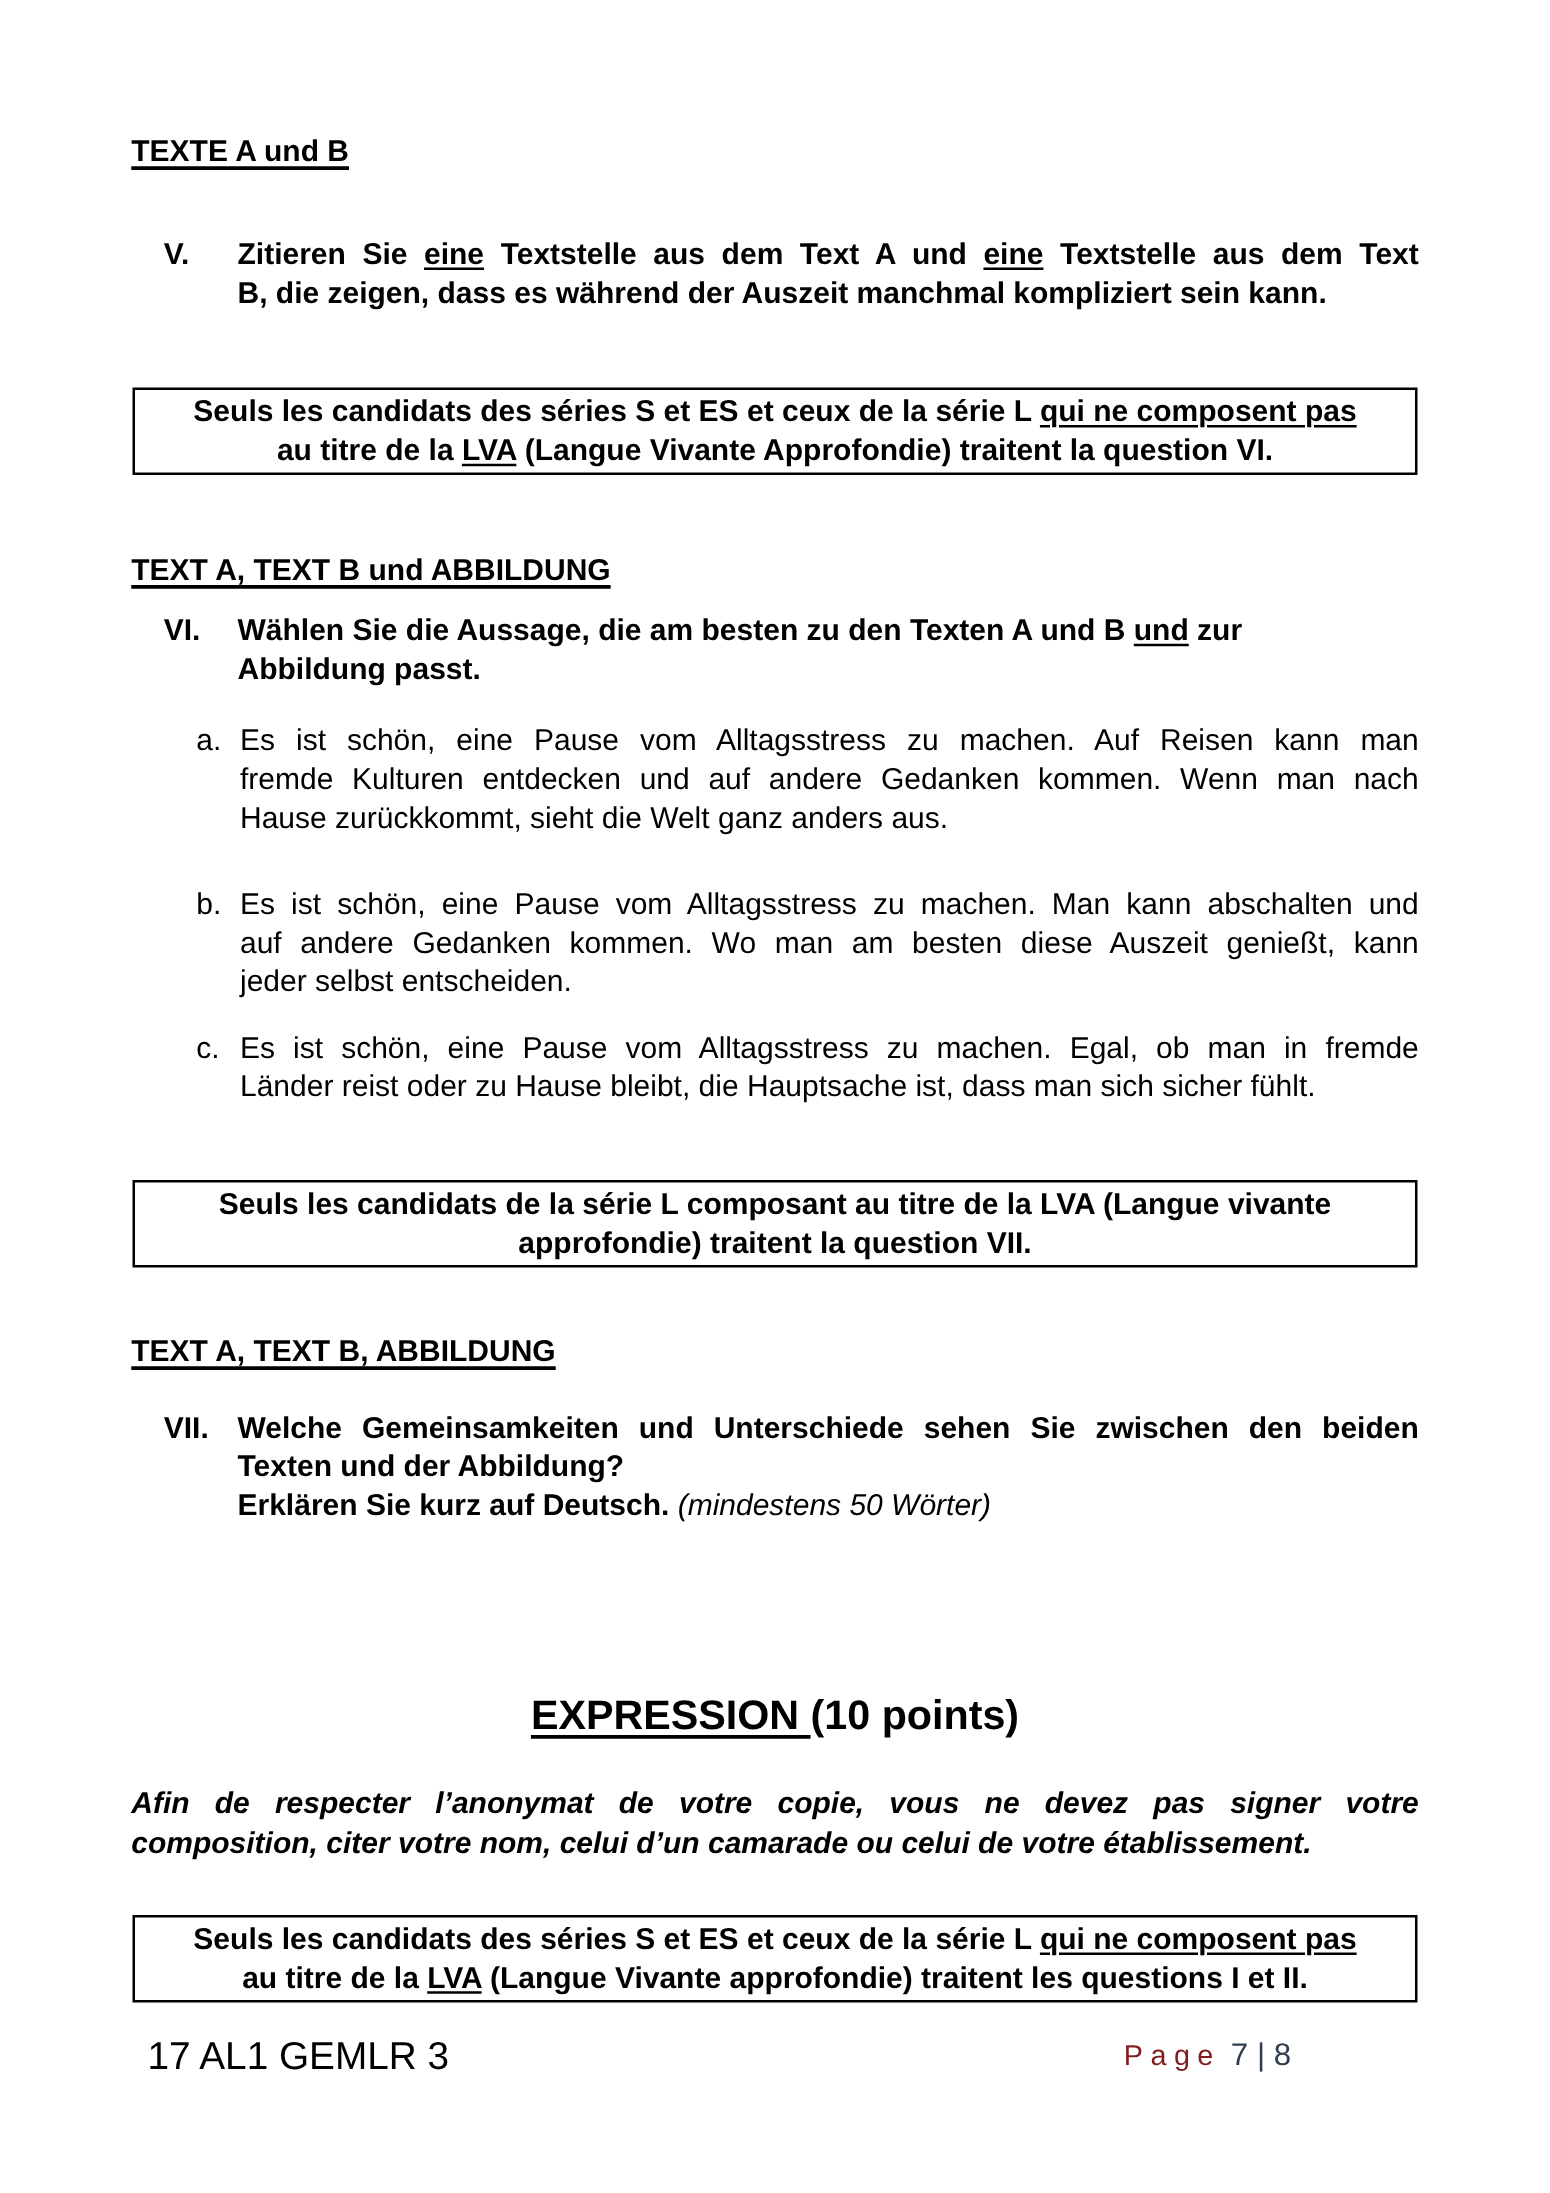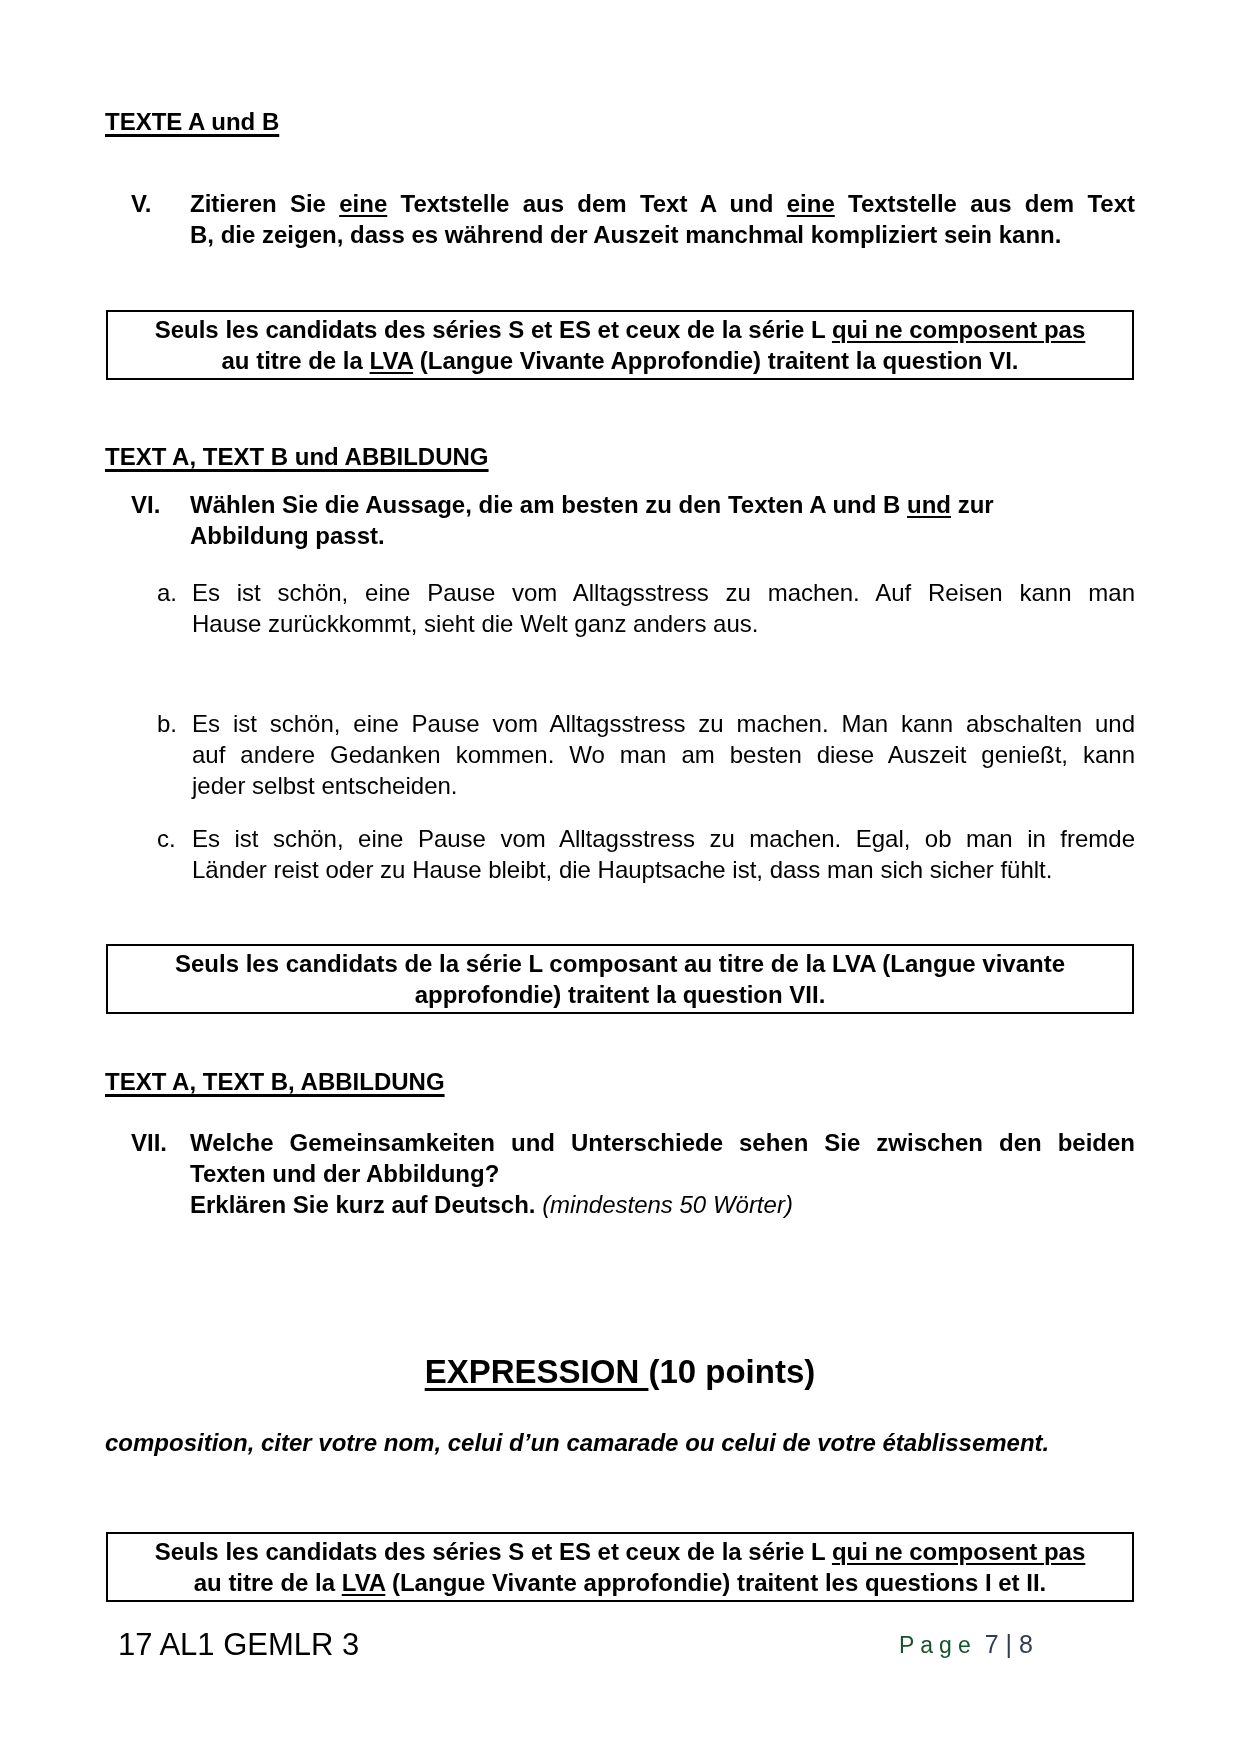--- a/index.html
+++ b/index.html
@@ -52,21 +52,21 @@
   }
   .footer-left {
     left:118px; top:1632px;
     font-size:31px; line-height:26px;
   }
   .footer-right {
     right:183px; top:1630px;
     font-size:23px; line-height:28px;
     white-space:nowrap;
   }
-  .pword { color:#14532d; letter-spacing:6px; margin-right:8px; }
+  .pword { color:#7f1d1d; letter-spacing:6px; margin-right:8px; }
   .pnum  { color:#323E4F; font-size:25px; }
   .psep  { color:#323E4F; font-size:25px; margin:0 7px; }
 </style>
 </head>
 <body>
 
 <div class="page">
 
   <div class="abs heading" style="top:106px">
     <span class="u">TEXTE A und B</span>
@@ -94,20 +94,21 @@
     <div class="itext-roman">
       <div class="line"><span>Wählen Sie die Aussage, die am besten zu den Texten A und B </span><span class="u">und</span><span> zur</span></div>
       <div class="line"><span>Abbildung passt.</span></div>
     </div>
   </div>
 
   <div class="abs item" style="top:577px">
     <span class="marker marker-alpha">a.</span>
     <div class="itext-alpha">
       <div class="line stretch"><span>Es ist schön, eine Pause vom Alltagsstress zu machen. Auf Reisen kann man</span></div>
+      <div class="line stretch"><span>fremde Kulturen entdecken und auf andere Gedanken kommen. Wenn man nach</span></div>
       <div class="line"><span>Hause zurückkommt, sieht die Welt ganz anders aus.</span></div>
     </div>
   </div>
 
   <div class="abs item" style="top:708px">
     <span class="marker marker-alpha">b.</span>
     <div class="itext-alpha">
       <div class="line stretch"><span>Es ist schön, eine Pause vom Alltagsstress zu machen. Man kann abschalten und</span></div>
       <div class="line stretch"><span>auf andere Gedanken kommen. Wo man am besten diese Auszeit genießt, kann</span></div>
       <div class="line"><span>jeder selbst entscheiden.</span></div>
@@ -138,20 +139,21 @@
       <div class="line"><span>Texten und der Abbildung?</span></div>
       <div class="line"><span>Erklären Sie kurz auf Deutsch. </span><span style="font-weight:normal;font-style:italic">(mindestens 50 Wörter)</span></div>
     </div>
   </div>
 
   <div class="abs expr-title" style="top:1352px">
     <span class="u">EXPRESSION </span><span>(10 points)</span>
   </div>
 
   <div class="abs anon" style="top:1427px">
+    <div class="line stretch"><span>Afin de respecter l’anonymat de votre copie, vous ne devez pas signer votre</span></div>
     <div class="line"><span>composition, citer votre nom, celui d’un camarade ou celui de votre établissement.</span></div>
   </div>
 
   <div class="abs notice" style="top:1532px">
     <div class="line-c"><span>Seuls les candidats des séries S et ES et ceux de la série L </span><span class="u">qui ne composent pas</span></div>
     <div class="line-c"><span>au titre de la </span><span class="u">LVA</span><span> (Langue Vivante approfondie) traitent les questions I et II.</span></div>
   </div>
 
   <div class="abs footer-left">17 AL1 GEMLR 3</div>
   <div class="abs footer-right">

